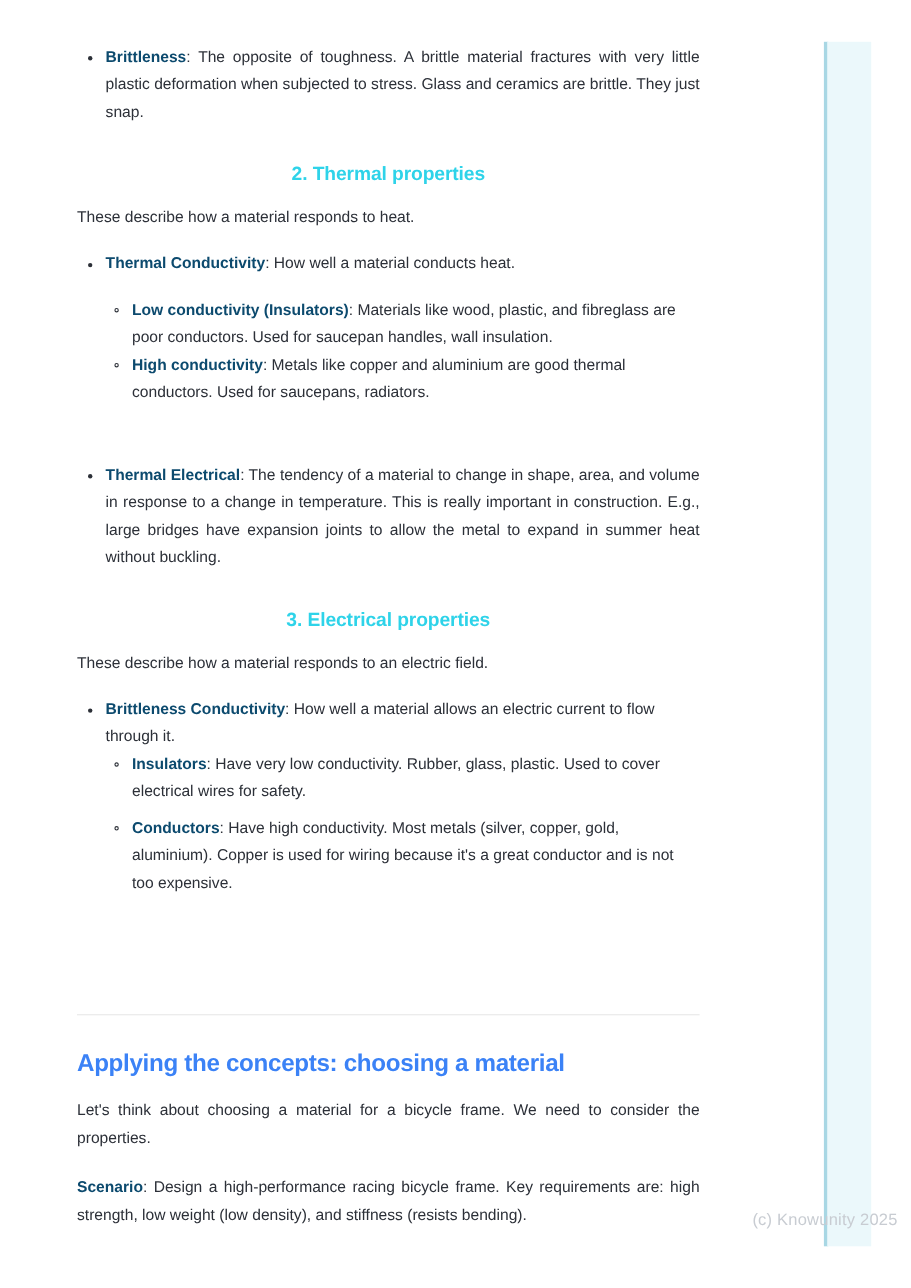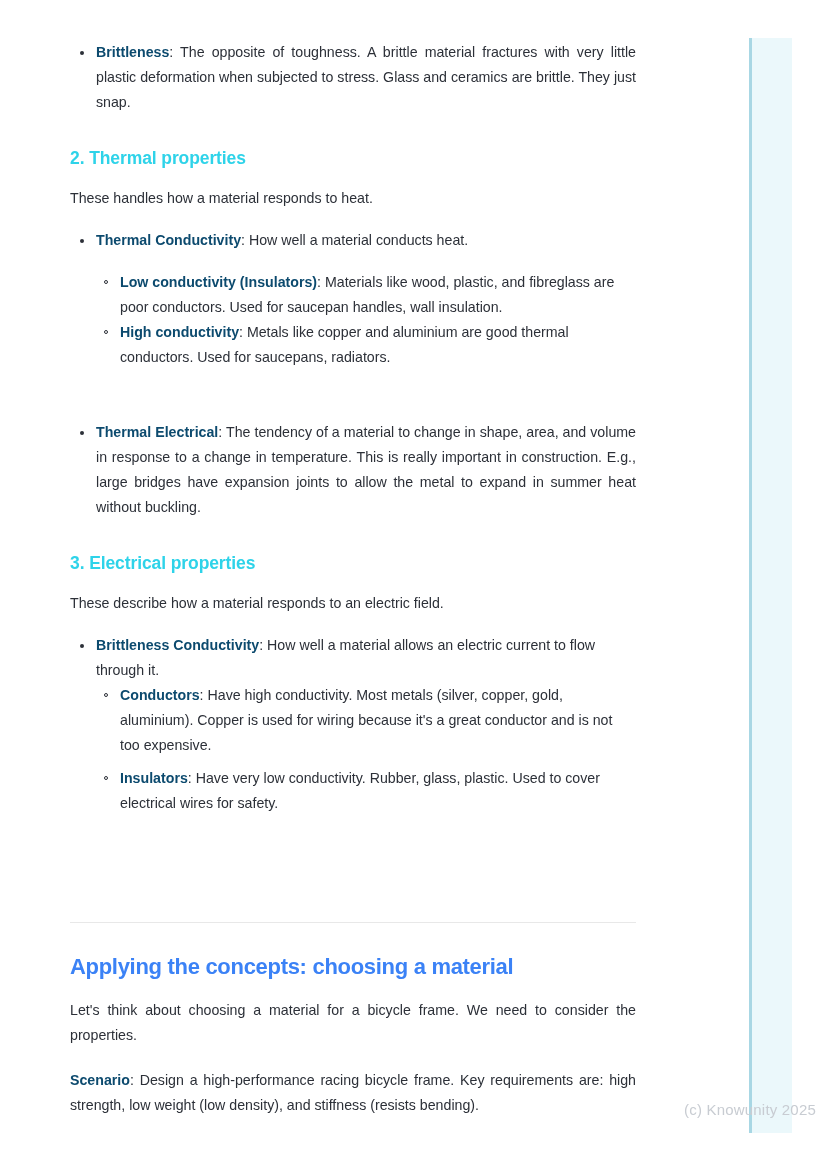--- a/index.html
+++ b/index.html
@@ -54,20 +54,21 @@
   }
 
   
   .h-sub {
     color: #2ed3e9;
     font-size: 17.5px;
     font-weight: bold;
     line-height: 24px;
     margin: 0;
     letter-spacing: -0.1px;
+    text-align: center;
   }
   .h-main {
     color: #3b82f6;
     font-size: 22px;
     font-weight: bold;
     line-height: 30px;
     margin: 0;
     letter-spacing: -0.3px;
   }
 
@@ -158,21 +159,21 @@
   <ul class="lv1 blk" style="top:40px;">
     <li>
       <span class="justify" style="display:block; text-align:justify; text-align-last:left;">
         <b>Brittleness</b><span>: The opposite of toughness. A brittle material fractures with very little plastic deformation when subjected to stress. Glass and ceramics are brittle. They just snap.</span>
       </span>
     </li>
   </ul>
 
   <h2 class="h-sub blk" style="top:146px;">2. Thermal properties</h2>
 
-  <p class="body blk" style="top:186px;">These handles how a material responds to heat.</p>
+  <p class="body blk" style="top:186px;">These describe how a material responds to heat.</p>
 
   <ul class="lv1 blk" style="top:228px;">
     <li>
       <b>Thermal Conductivity</b><span>: How well a material conducts heat.</span>
     </li>
   </ul>
 
   <div class="lv2-wrap blk" style="top:270px; width:542px;">
     <ul class="lv2">
       <li>
@@ -198,24 +199,24 @@
 
   <ul class="lv1 blk" style="top:633px;">
     <li>
       <b>Brittleness Conductivity</b><span>: How well a material allows an electric current to flow through it.</span>
     </li>
   </ul>
 
   <div class="lv2-wrap blk" style="top:683px; width:542px;">
     <ul class="lv2">
       <li style="margin-bottom:8px;">
+        <b>Insulators</b><span>: Have very low conductivity. Rubber, glass, plastic. Used to cover electrical wires for safety.</span>
+      </li>
+      <li style="margin-bottom:8px;">
         <b>Conductors</b><span>: Have high conductivity. Most metals (silver, copper, gold, aluminium). Copper is used for wiring because it's a great conductor and is not too expensive.</span>
-      </li>
-      <li style="margin-bottom:8px;">
-        <b>Insulators</b><span>: Have very low conductivity. Rubber, glass, plastic. Used to cover electrical wires for safety.</span>
       </li>
     </ul>
   </div>
 
   <hr class="rule blk" style="top:922px;">
 
   <h1 class="h-main blk" style="top:952px;">Applying the concepts: choosing a material</h1>
 
   <p class="body blk justify" style="top:998px;">Let's think about choosing a material for a bicycle frame. We need to consider the properties.</p>
 

